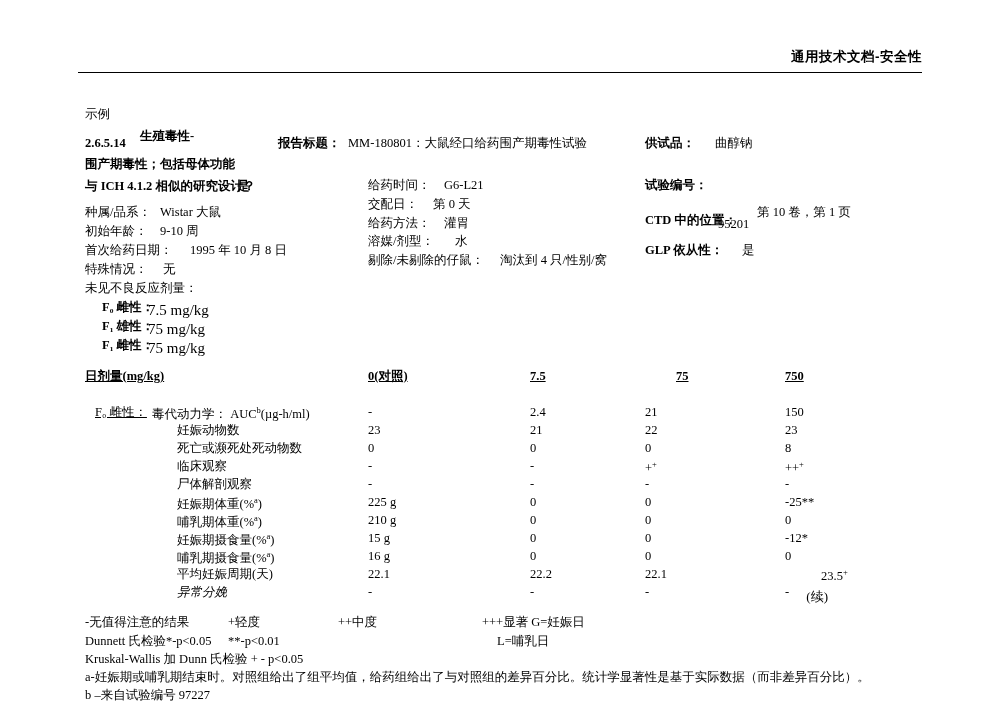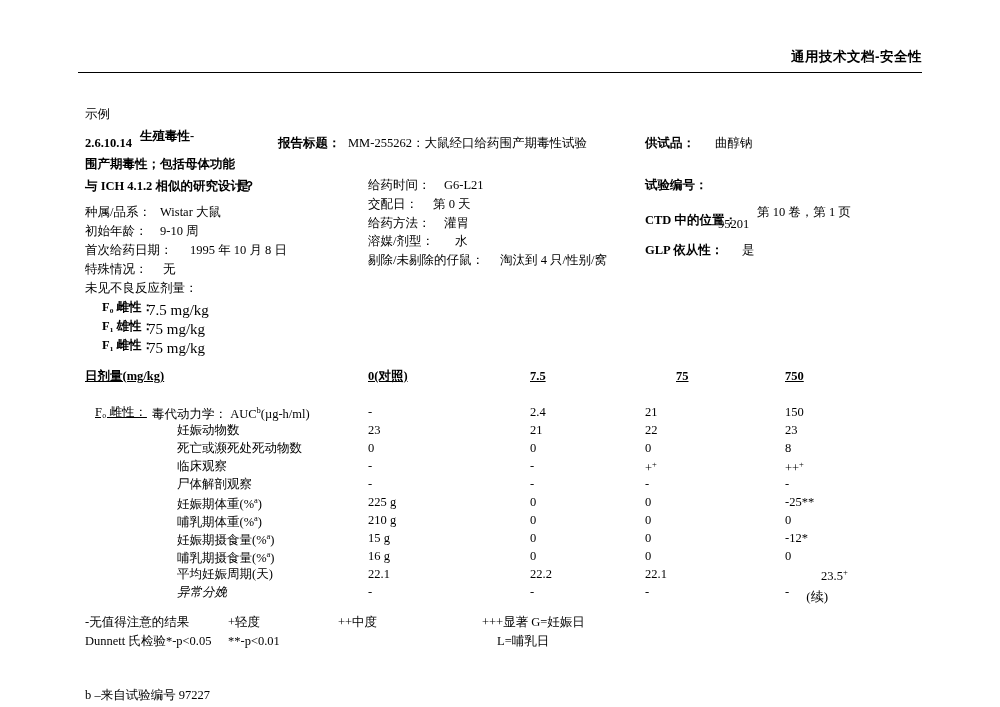--- a/index.html
+++ b/index.html
@@ -68,24 +68,24 @@
 </head>
 <body>
 
 <div class="page">
 
   <div class="header-right">通用技术文档-安全性</div>
   <div class="hrule"></div>
 
   <div class="example-label">示例</div>
 
-  <div class="t b" style="left:85px; top:136px;">2.6.10.14</div>
+  <div class="t b" style="left:85px; top:136px;">2.6.5.14</div>
   <div class="t b" style="left:140px; top:129px;">生殖毒性-</div>
   <div class="t b" style="left:278px; top:136px;">报告标题：</div>
-  <div class="t" style="left:348px; top:136px;">MM-255262：大鼠经口给药围产期毒性试验</div>
+  <div class="t" style="left:348px; top:136px;">MM-180801：大鼠经口给药围产期毒性试验</div>
   <div class="t b" style="left:645px; top:136px;">供试品：</div>
   <div class="t" style="left:715px; top:136px;">曲醇钠</div>
 
   <div class="t b" style="left:85px; top:157px;">围产期毒性；包括母体功能</div>
 
   <div class="t b" style="left:85px; top:179px;">与 ICH 4.1.2 相似的研究设计？</div>
   <div class="t b" style="left:237px; top:179px;">是</div>
   <div class="t" style="left:368px; top:178px;">给药时间：</div>
   <div class="t" style="left:444px; top:178px;">G6-L21</div>
   <div class="t b" style="left:645px; top:178px;">试验编号：</div>
@@ -201,17 +201,19 @@
 
   <div class="t" style="left:85px; top:615px;">-无值得注意的结果</div>
   <div class="t" style="left:228px; top:615px;">+轻度</div>
   <div class="t" style="left:338px; top:615px;">++中度</div>
   <div class="t" style="left:482px; top:615px;">+++显著 G=妊娠日</div>
 
   <div class="t" style="left:85px; top:634px;">Dunnett 氏检验*-p&lt;0.05</div>
   <div class="t" style="left:228px; top:634px;">**-p&lt;0.01</div>
   <div class="t" style="left:497px; top:634px;">L=哺乳日</div>
 
+  <div class="t" style="left:85px; top:652px;">Kruskal-Wallis 加 Dunn 氏检验  + - p&lt;0.05</div>
+  <div class="t" style="left:85px; top:670px;">a-妊娠期或哺乳期结束时。对照组给出了组平均值，给药组给出了与对照组的差异百分比。统计学显著性是基于实际数据（而非差异百分比）。</div>
   <div class="t" style="left:85px; top:688px;">b –来自试验编号 97227</div>
 
   <div class="cont">(续)</div>
 
 </div>
 
 </body></html>

